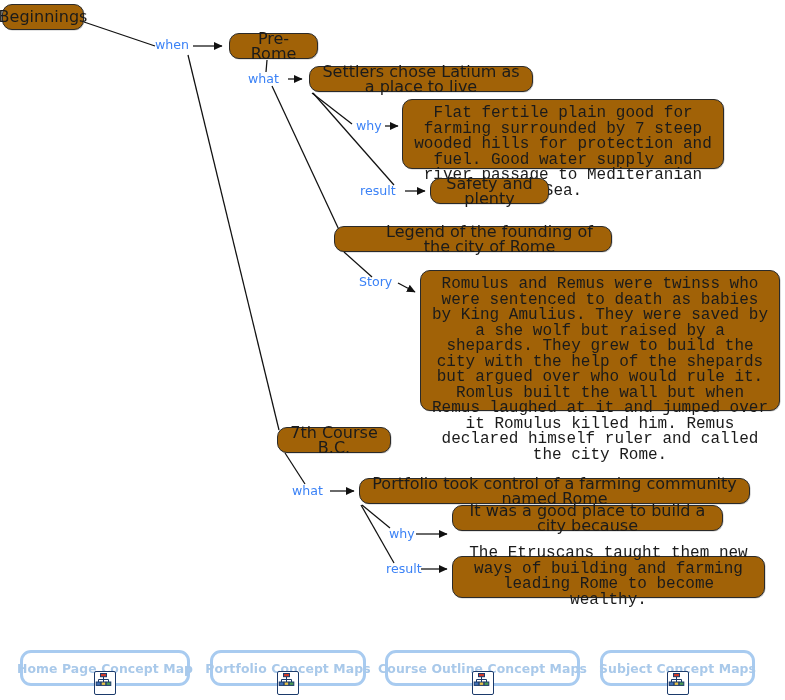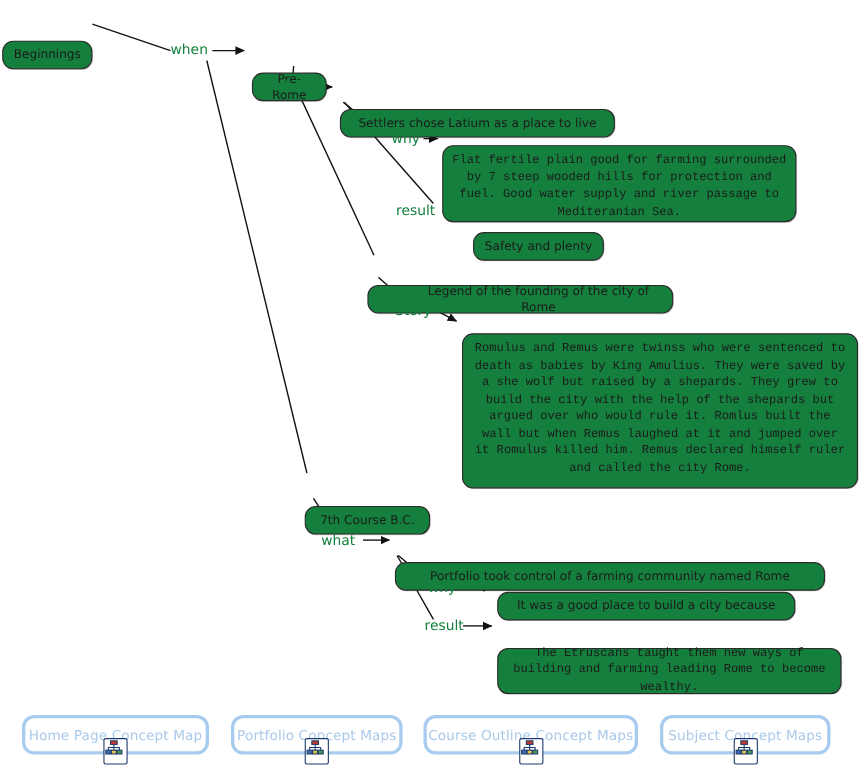--- a/index.html
+++ b/index.html
@@ -18,45 +18,44 @@
   #canvas {
     position: absolute;
     left: 0; top: 0;
     width: 785px;
     height: 700px;
   }
   
   .node {
     position: absolute;
     box-sizing: border-box;
-    background: #15803d;
+    background: #a16207;
     border: 1.4px solid #2a2a2a;
     border-radius: 10px;
     color: #1b1b1b;
-    font-size: 11px;
+    font-size: 16px;
     line-height: 15.5px;
     text-align: center;
     display: flex;
     align-items: center;
     justify-content: center;
     padding: 2px 7px;
     z-index: 3;
     box-shadow: 0.6px 0.6px 0 rgba(0,0,0,0.22);
-    margin-top: 33px;
   }
   .node.multiline {
     display: block;
     padding: 6px 8px;
     font-family: Liberation Mono, monospace;
   }
   
   .linklabel {
     position: absolute;
     font-size: 12.6px;
-    color: #15803d;
+    color: #3b82f6;
     line-height: 14px;
     white-space: nowrap;
     z-index: 4;
     background: transparent;
   }
   
   #wires {
     position: absolute;
     left: 0; top: 0;
     width: 785px;
@@ -77,20 +76,21 @@
     position: absolute;
     box-sizing: border-box;
     background: #ffffff;
     border: 3px solid #a8cbf0;
     border-radius: 11px;
     height: 36px;
     display: flex;
     align-items: center;
     justify-content: center;
     cursor: pointer;
+    font-weight: bold;
   }
   .navbtn .navlabel {
     font-size: 12.4px;
     color: #a9c9ea;
     white-space: nowrap;
     letter-spacing: 0.1px;
   }
   .navicon {
     position: absolute;
     left: 50%;
@@ -153,25 +153,25 @@
       <path d="M361,505 L394,563"></path>
 
       <path d="M421,569 L447,569" marker-end="url(#arw)"></path>
     </g>
   </svg>
 
   <div class="node" style="left:2px; top:4px; width:82px; height:26px;">
     <span>Beginnings</span>
   </div>
 
-  <div class="node" style="left:229px; top:33px; width:68px; height:26px;">
+  <div class="node" style="left:229px; top:33px; width:89px; height:26px;">
     <span>Pre-Rome</span>
   </div>
 
-  <div class="node" style="left:309px; top:66px; width:250px; height:26px;">
+  <div class="node" style="left:309px; top:66px; width:224px; height:26px;">
     <span>Settlers chose Latium as a place to live</span>
   </div>
 
   <div class="node multiline" style="left:402px; top:99px; width:322px; height:70px;">
     <span>Flat fertile plain good for farming surrounded by  7 steep wooded hills for protection and fuel. Good water supply and river passage to Mediteranian Sea.</span>
   </div>
 
   <div class="node" style="left:430px; top:178px; width:119px; height:26px;">
     <span>Safety and plenty</span>
   </div>

